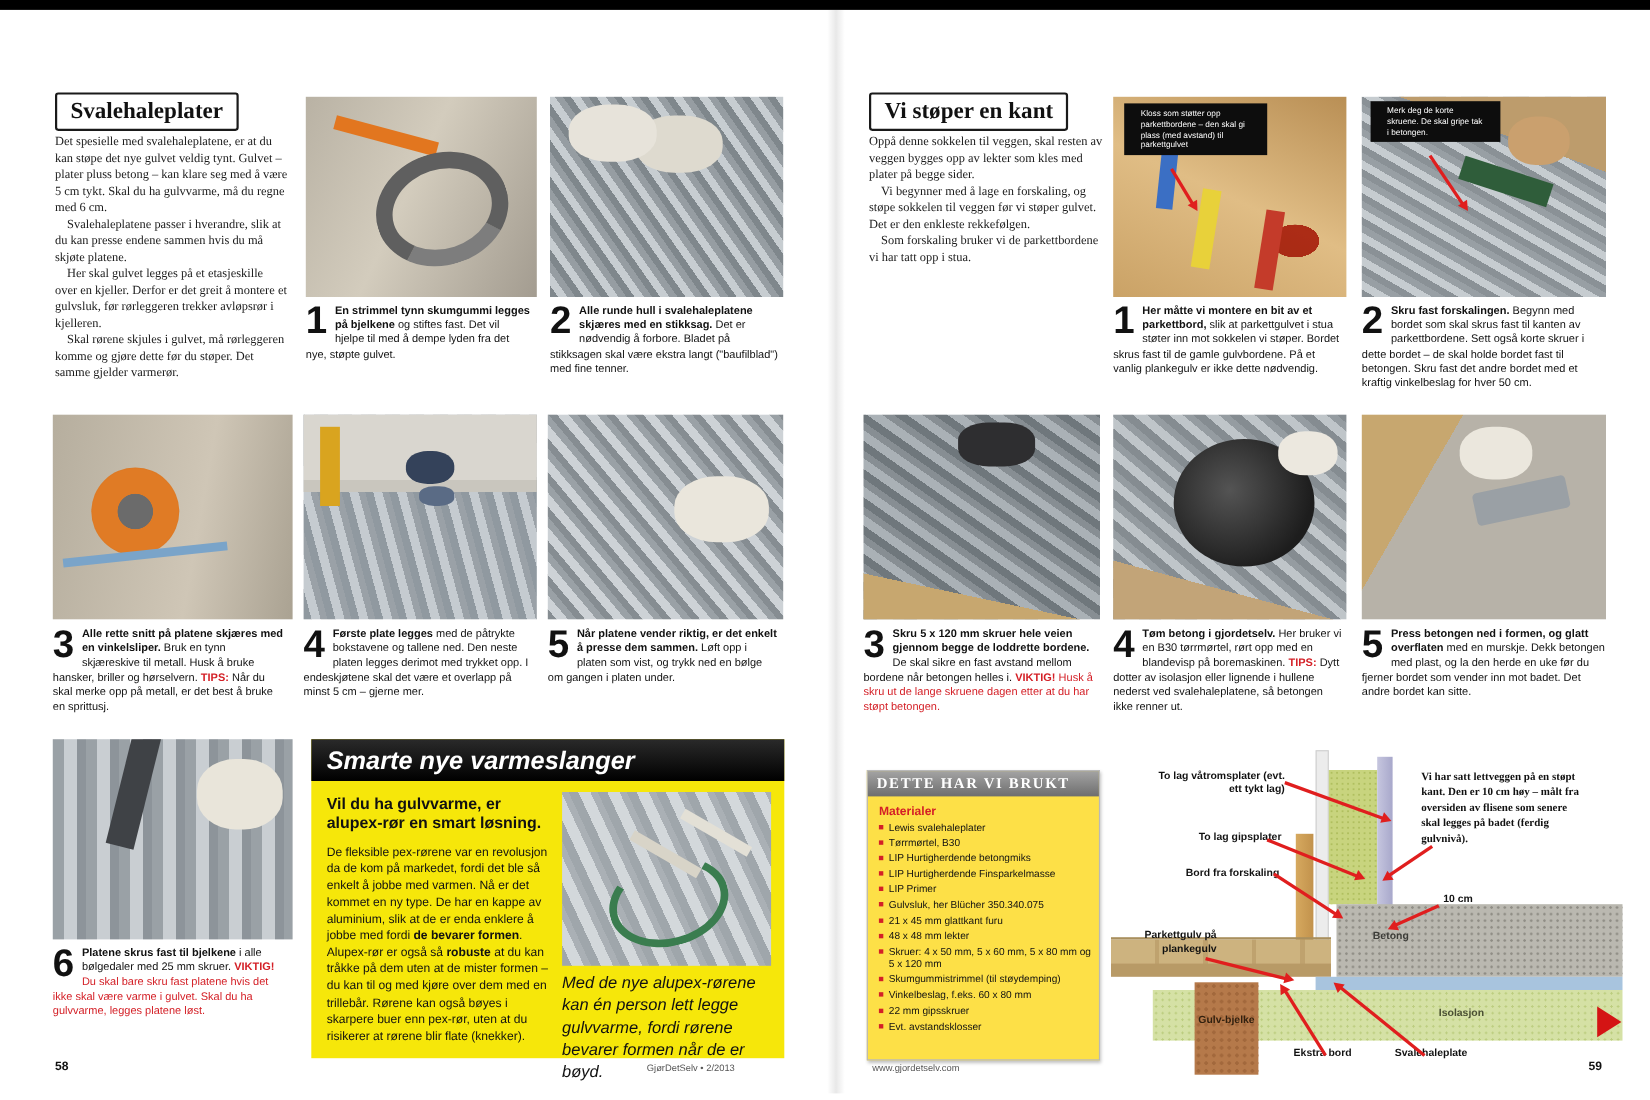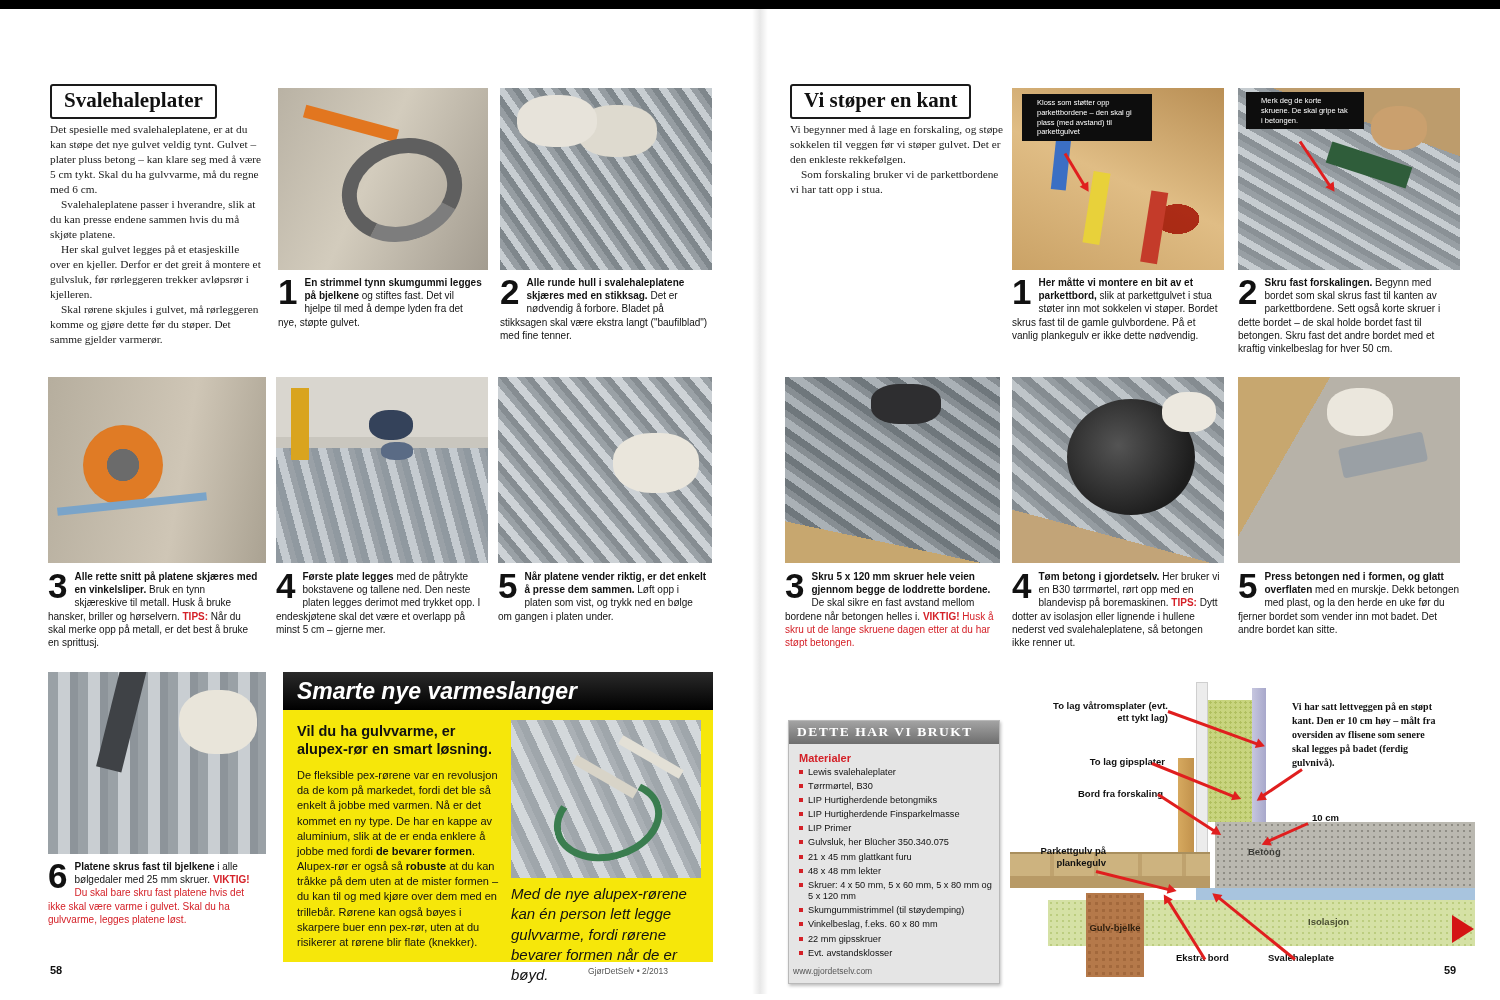--- a/index.html
+++ b/index.html
@@ -71,21 +71,21 @@
   .tt.red{color:#d42027;}
   
   #feature{position:absolute;left:283px;top:672px;width:430px;height:290px;background:#f6e70a;}
   #feature-header{height:38px;background:linear-gradient(#2a2a2a,#000);color:#fff;display:flex;
                   align-items:center;padding-left:14px;font-style:italic;font-weight:bold;font-size:23px;}
   #feature-sub{position:absolute;left:14px;top:50px;width:204px;font-weight:bold;font-size:14.5px;line-height:1.25;}
   #feature-body{position:absolute;left:14px;top:96px;width:204px;font-size:11px;line-height:1.38;}
   #feature-photo{left:228px;top:48px;width:190px;height:158px;}
   #feature-cap{position:absolute;left:228px;top:212px;width:190px;font-style:italic;font-size:15px;line-height:1.35;}
   
-  #materials{position:absolute;left:788px;top:720px;width:210px;height:262px;background:#e5e5e5;
+  #materials{position:absolute;left:788px;top:700px;width:210px;height:262px;background:#fde047;
              border:1px solid #b9b9b9;box-shadow:1px 2px 3px rgba(0,0,0,.25);}
   #mat-header{background:linear-gradient(#a3a3a3,#6e6e6e);color:#fff;font-family:"Liberation Serif",serif;
               font-weight:bold;font-size:13.5px;letter-spacing:1.5px;padding:3px 8px 4px;}
   #mat-sub{color:#d42027;font-weight:bold;font-size:11px;margin:8px 0 3px 10px;}
   #materials ul{list-style:none;margin:0;padding:0 6px 0 10px;}
   #materials li{font-size:9.2px;line-height:1.25;margin:2.6px 0;padding-left:9px;position:relative;}
   #materials li::before{content:"";position:absolute;left:0;top:3px;width:4px;height:4px;background:#d42027;}
   
   .dg{position:absolute;}
   .dlabel{position:absolute;font-weight:bold;font-size:9.5px;line-height:1.25;color:#111;}
@@ -164,20 +164,21 @@
   <div class="photo phF" id="feature-photo"></div>
   <div id="feature-cap">Med de nye alupex-rørene kan én person lett legge gulvvarme, fordi rørene bevarer formen når de er bøyd.</div>
 </div>
 
 <div class="pnum" style="left:50px;top:964px;">58</div>
 <div class="foot" style="left:588px;top:966px;">GjørDetSelv • 2/2013</div>
 
 <div class="titlebox" style="left:790px;top:84px;">Vi støper en kant</div>
 
 <div class="intro" style="left:790px;top:122px;width:215px;">
+  <p>Oppå denne sokkelen til veggen, skal resten av veggen bygges opp av lekter som kles med plater på begge sider.</p>
   <p>Vi begynner med å lage en forskaling, og støpe sokkelen til veggen før vi støper gulvet. Det er den enkleste rekkefølgen.</p>
   <p>Som forskaling bruker vi de parkettbordene vi har tatt opp i stua.</p>
 </div>
 
 <div class="photo phR1" style="left:1012px;top:88px;width:212px;height:182px;"></div>
 <div class="photo phR2" style="left:1238px;top:88px;width:222px;height:182px;"></div>
 <div class="callout" style="left:1022px;top:94px;width:100px;">Kloss som støtter opp parkettbordene – den skal gi plass (med avstand) til parkettgulvet</div>
 <div class="callout" style="left:1246px;top:92px;width:88px;">Merk deg de korte skruene. De skal gripe tak i betongen.</div>
 <div class="arr" style="left:1065px;top:152px;width:38px;transform:rotate(59deg);"></div>
 <div class="arr" style="left:1300px;top:140px;width:54px;transform:rotate(56deg);"></div>

